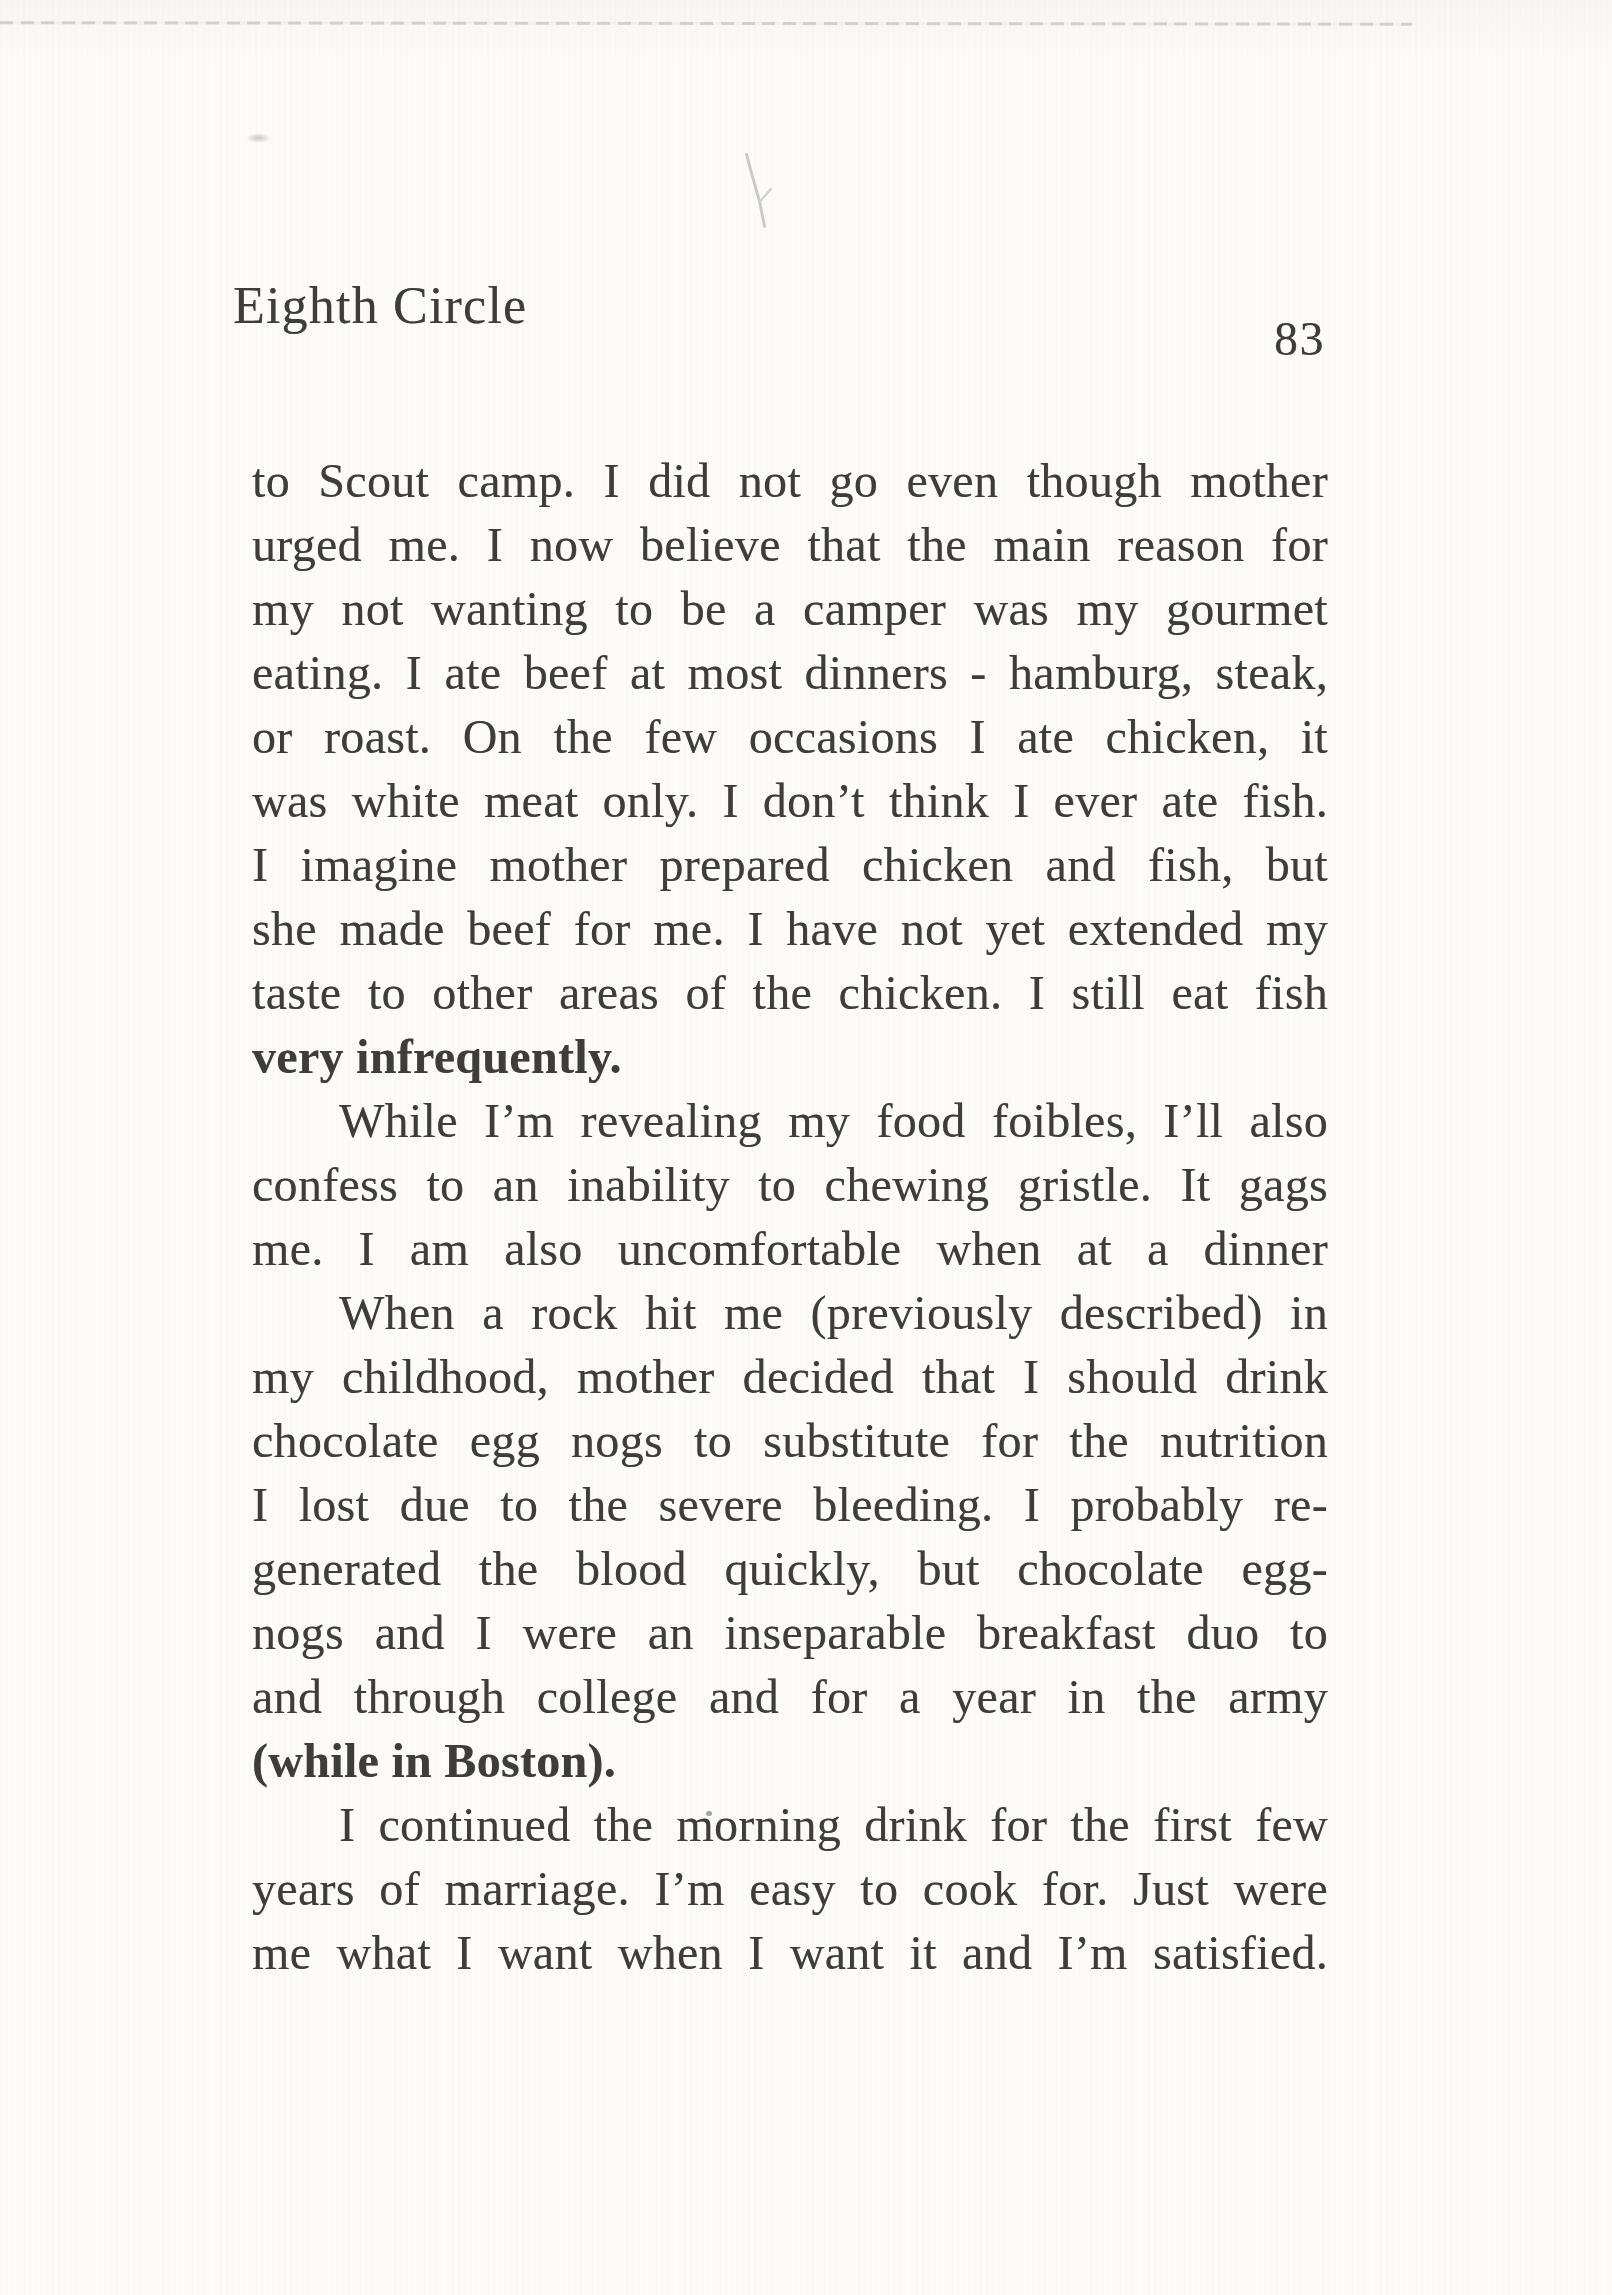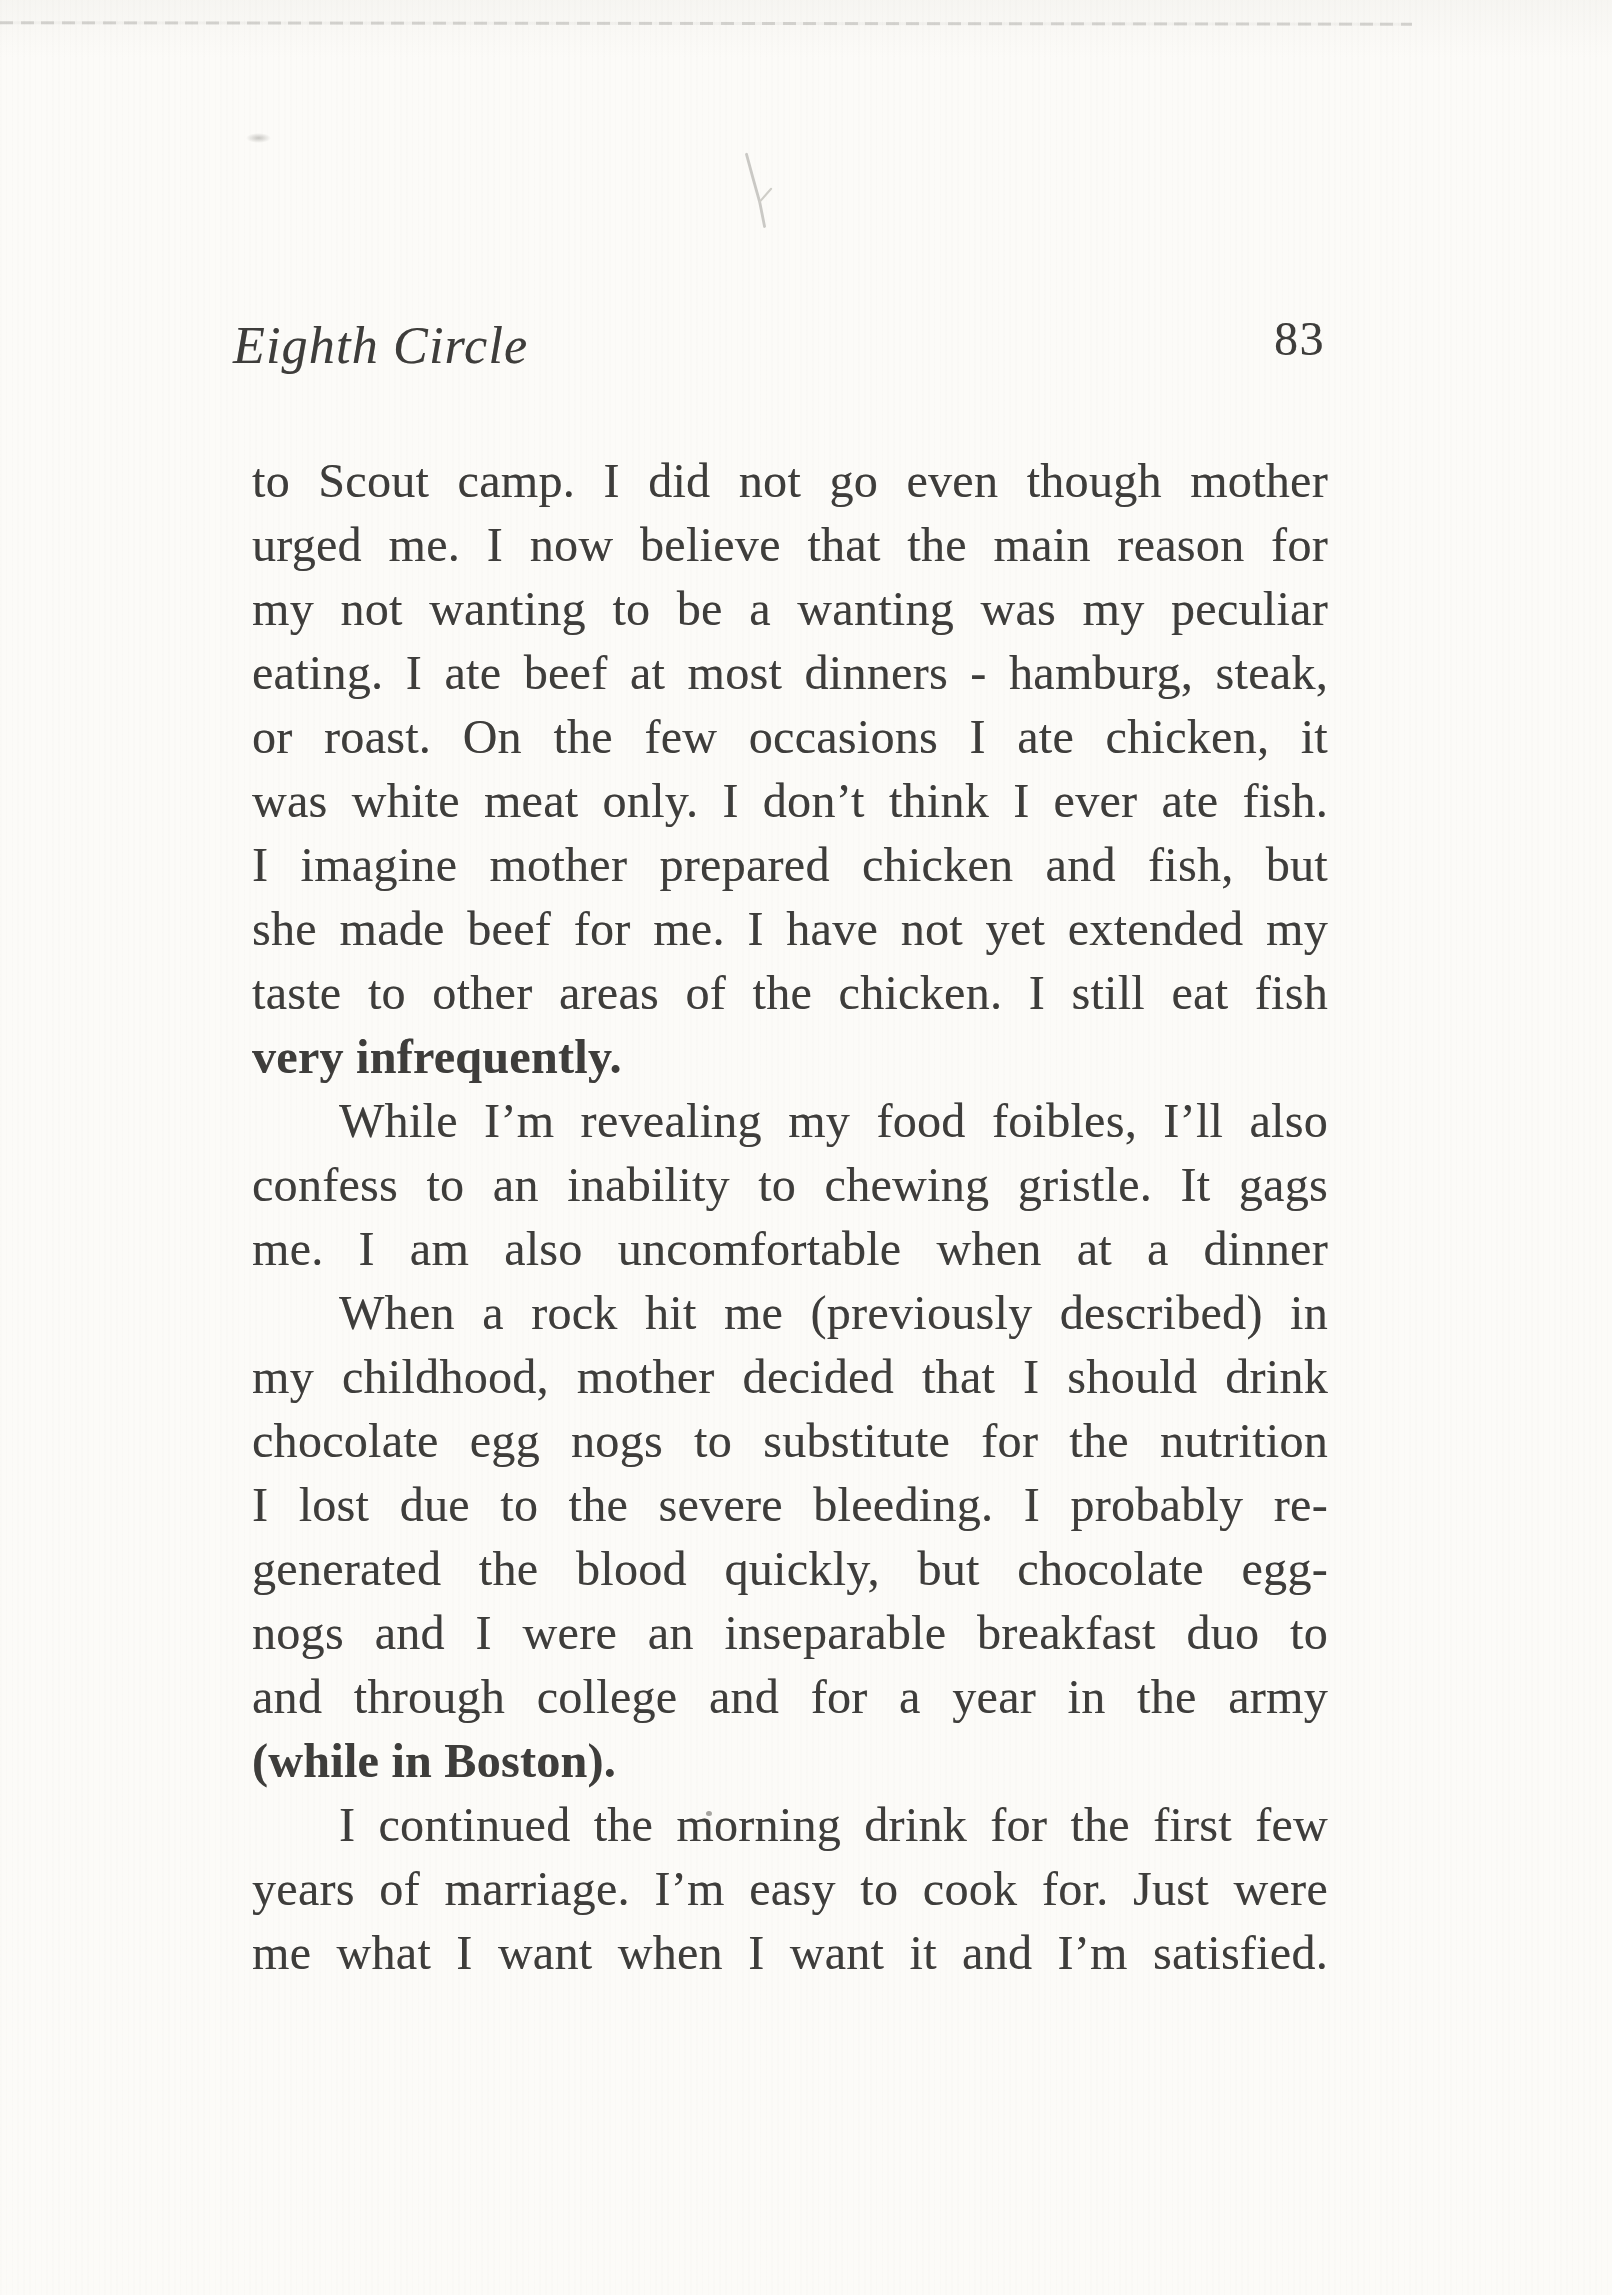--- a/index.html
+++ b/index.html
@@ -20,25 +20,23 @@
     font-family: "Liberation Serif", "DejaVu Serif", serif;
     color: var(--ink, #3e3d3b);
     overflow: hidden;
   }
   .page * { text-shadow: 0.2px 0.3px 0.5px rgba(62,61,59,0.45); }
 
   .running-header-title {
     position: absolute;
     left: 233px;
     top: 277px;
-    font-style: italic;
     font-size: 52px;
     line-height: 1.1;
     letter-spacing: 1.2px;
-    margin-top: 40px;
   }
   .page-number {
     position: absolute;
     left: 1274px;
     top: 283px;
     font-size: 48px;
     line-height: 1.1;
     letter-spacing: 1.6px;
     margin-top: 30px;
   }
@@ -119,21 +117,21 @@
 
   <div class="stray-dot"></div>
 
   <div class="running-header-title">Eighth Circle</div>
 
   <div class="page-number">83</div>
 
   <div class="body-text" id="body-lines">
       <div class="line">to Scout camp. I did not go even though mother</div>
       <div class="line">urged me. I now believe that the main reason for</div>
-      <div class="line">my not wanting to be a wanting was my peculiar</div>
+      <div class="line">my not wanting to be a camper was my gourmet</div>
       <div class="line">eating. I ate beef at most dinners - hamburg, steak,</div>
       <div class="line">or roast. On the few occasions I ate chicken, it</div>
       <div class="line">was white meat only. I don’t think I ever ate fish.</div>
       <div class="line">I imagine mother prepared chicken and fish, but</div>
       <div class="line">she made beef for me. I have not yet extended my</div>
       <div class="line">taste to other areas of the chicken. I still eat fish</div>
       <div class="line para-end">very infrequently.</div>
       <div class="line first-indent">While I’m revealing my food foibles, I’ll also</div>
       <div class="line">confess to an inability to chewing gristle. It gags</div>
       <div class="line">me. I am also uncomfortable when at a dinner</div>

